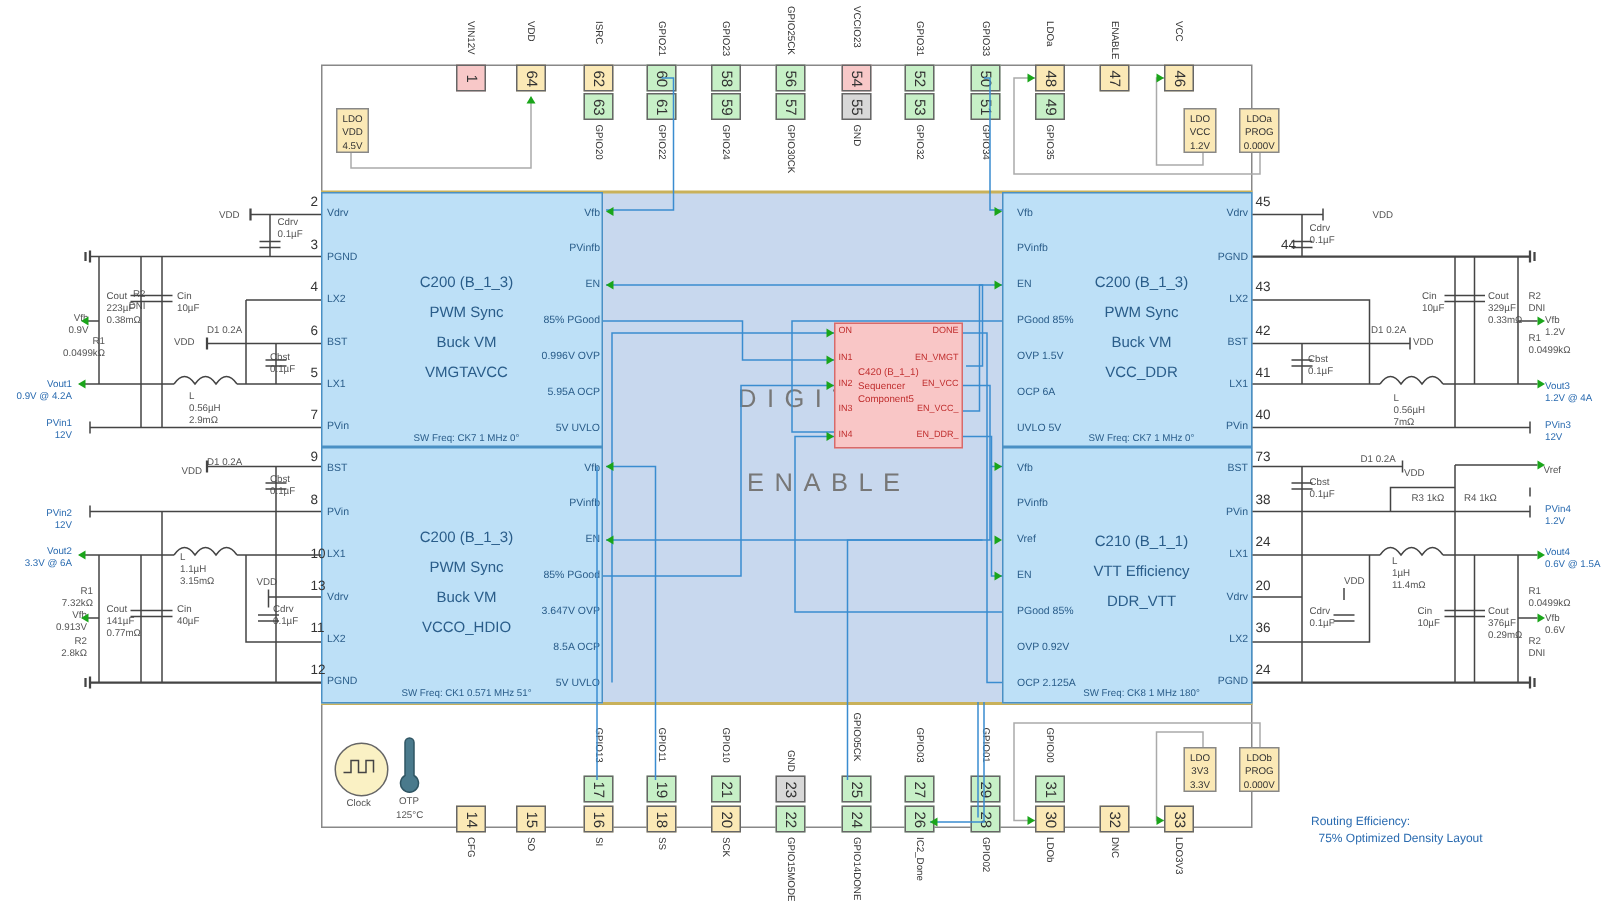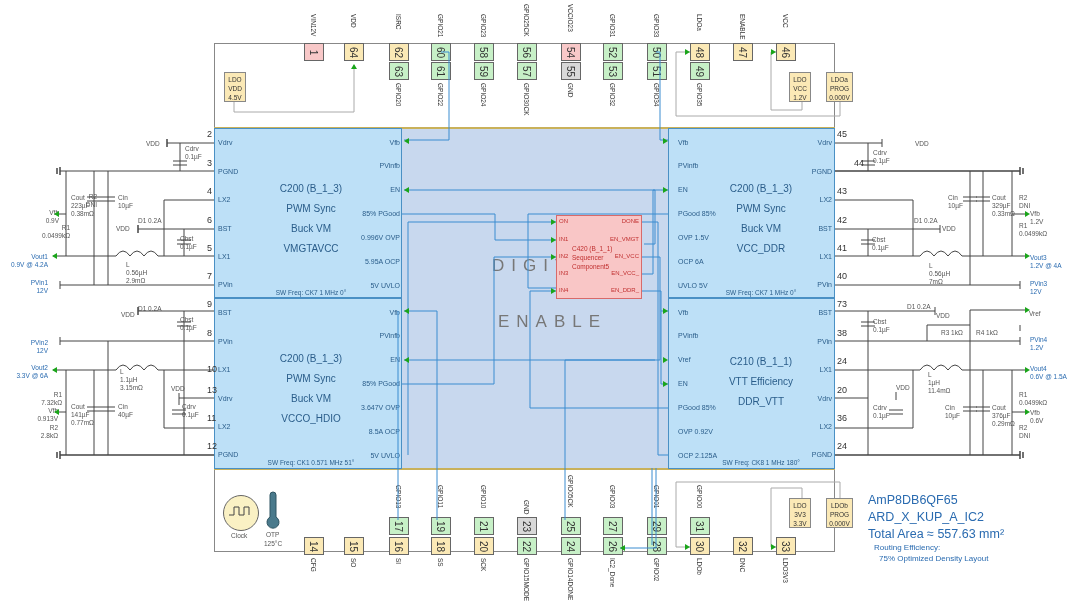--- a/index.html
+++ b/index.html
@@ -460,25 +460,20 @@
       <div class="ext" style="left:1019px;top:424px;">R2</div>
       <div class="ext" style="left:1019px;top:432px;">DNI</div>
     </div>
 
   <div style="position:absolute;left:223px;top:495px;width:34px;height:34px;border-radius:50%;background:#faf1c4;border:1px solid #666;"></div>
   <div class="ext" style="left:231px;top:532px;">Clock</div>
   <div style="position:absolute;left:266px;top:493px;width:12px;height:36px;"></div>
   <div class="ext" style="left:266px;top:531px;">OTP</div>
   <div class="ext" style="left:264px;top:540px;">125°C</div>
 
-  <div class="info1">
-    <div>AmP8DB6QF65</div>
-    <div>ARD_X_KUP_A_IC2</div>
-    <div>Total Area ≈ 557.63 mm²</div>
-  </div>
   <div class="info2">
     <div>Routing Efficiency:</div>
     <div style="padding-left:5px;">75% Optimized Density Layout</div>
   </div>
 
   <svg id="wires" width="1078" height="608">
       <path d="M234,102 V112 H354 V65" fill="none" stroke="#aaa" stroke-width="1"></path>
       <path d="M351,69L354,64L357,69Z" fill="#1aa51a"></path>
       <path d="M802,102 V110 H771 V52 H776" fill="none" stroke="#aaa" stroke-width="1"></path>
       <path d="M771,49L776,52L771,55Z" fill="#1aa51a"></path>

